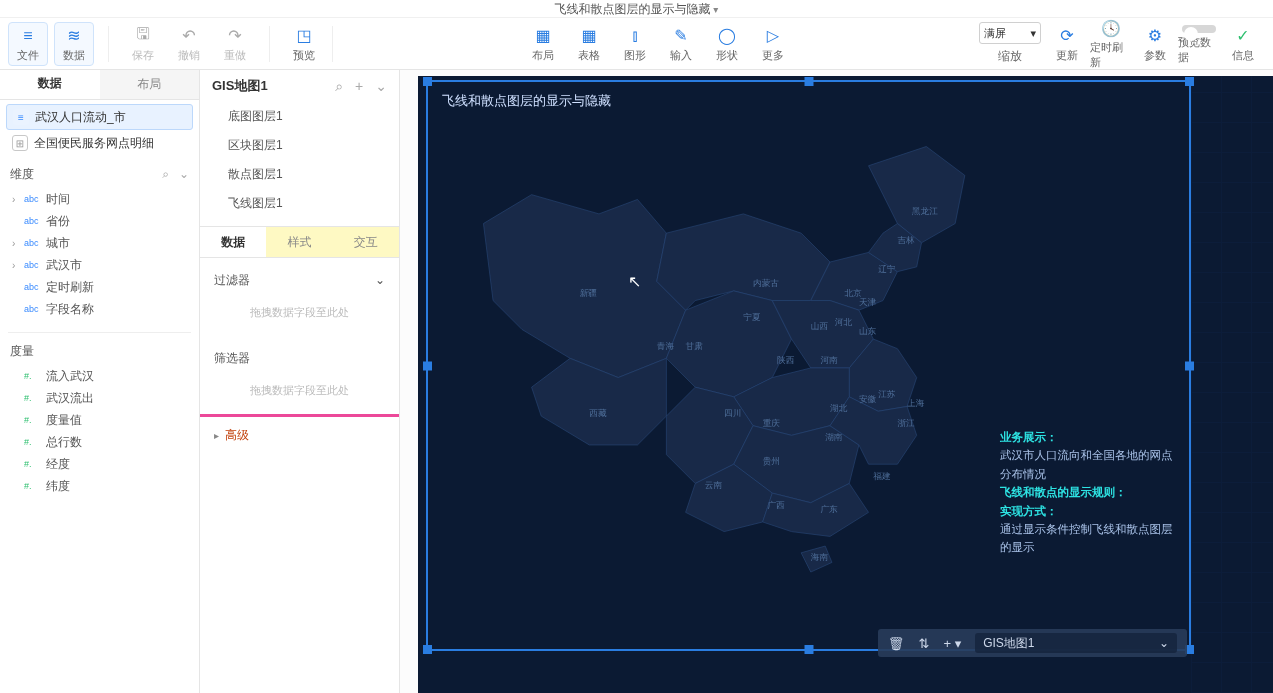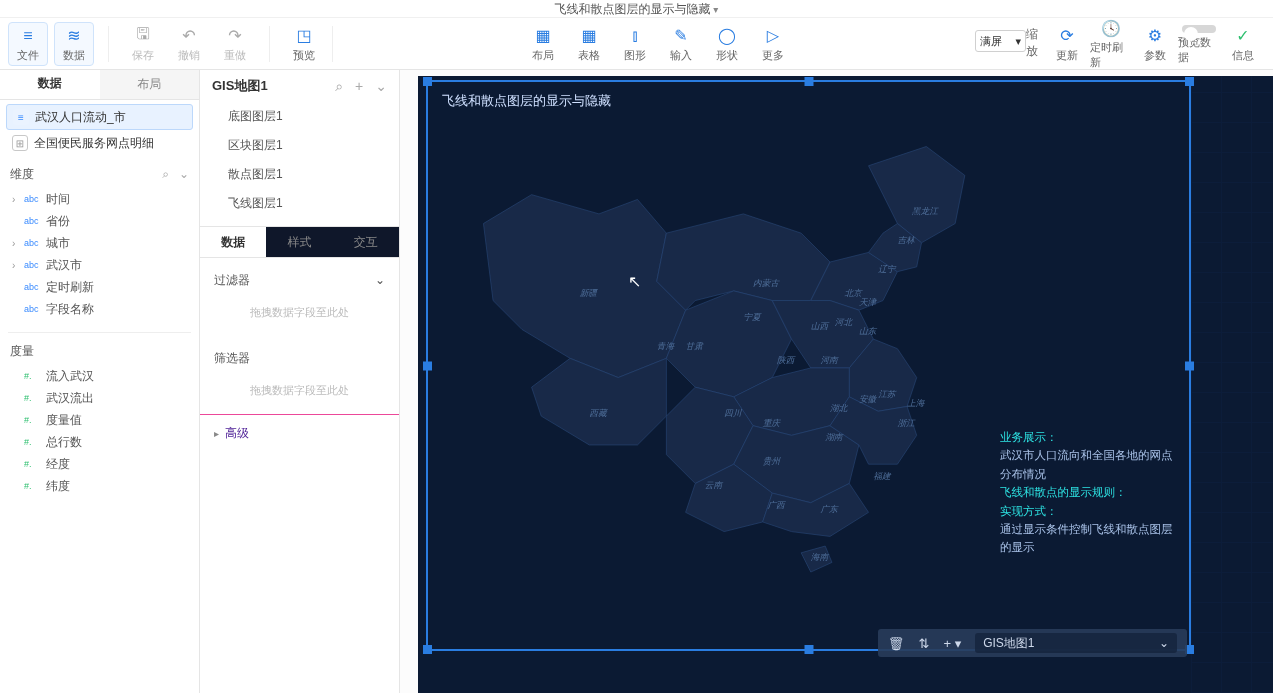--- a/index.html
+++ b/index.html
@@ -17,21 +17,21 @@
 .tb-btn { display: inline-flex; flex-direction: column; align-items: center; justify-content: center; width: 40px; height: 44px; border: 1px solid transparent; border-radius: 4px; cursor: pointer; color: #2a7de1; }
 .tb-btn.bordered { border-color: #cfe3fb; background: #f4f9ff; }
 .tb-btn.gray { color: #aaa; }
 .tb-btn .icon { font-size: 16px; height: 20px; display: flex; align-items: center; }
 .tb-btn .lbl { font-size: 11px; color: #666; margin-top: 2px; }
 .tb-btn.gray .lbl { color: #bbb; }
 .tb-sep { width: 1px; height: 36px; background: #eee; margin: 4px 8px; }
 .tb-spacer { flex: 1; }
 .tb-right { display: flex; align-items: flex-start; padding-right: 8px; }
 .tb-right .tb-btn { width: 44px; }
-.zoom-wrap { display: flex; flex-direction: row; align-items: center; width: 70px; }
+.zoom-wrap { display: flex; flex-direction: column; align-items: center; width: 70px; }
 .zoom-sel { border: 1px solid #d0d0d0; border-radius: 3px; height: 22px; width: 62px; font-size: 11px; display: flex; align-items: center; justify-content: space-between; padding: 0 4px; }
 .switch { width: 34px; height: 18px; border-radius: 9px; background: #d7d7d7; position: relative; margin-top: 2px; }
 .switch::after { content: ""; position: absolute; left: 2px; top: 2px; width: 14px; height: 14px; border-radius: 50%; background: #fff; }
 .green-check { color: #2cbf6e; font-size: 18px; }
 
 
 .main { display: flex; height: calc(693px - 70px); }
 
 
 .left { width: 200px; border-right: 1px solid #e5e5e5; background: #fff; display: flex; flex-direction: column; }
@@ -55,44 +55,44 @@
 .sep-line { height: 1px; background: #eee; margin: 4px 8px; }
 
 
 .mid { width: 200px; border-right: 1px solid #e5e5e5; background: #fff; display: flex; flex-direction: column; }
 .gis-hd { display: flex; align-items: center; justify-content: space-between; height: 32px; padding: 0 12px; font-size: 13px; font-weight: 600; }
 .gis-hd .ops { display: flex; gap: 12px; color: #aaa; font-weight: normal; font-size: 14px; }
 .layer { padding: 6px 20px 6px 28px; color: #555; cursor: pointer; }
 .mid-tabs { display: flex; border-top: 1px solid #e5e5e5; border-bottom: 1px solid #e5e5e5; height: 32px; margin-top: 8px; }
 .mid-tab { flex: 1; display: flex; align-items: center; justify-content: center; cursor: pointer; color: #888; }
 .mid-tab.active { color: #333; font-weight: 600; background: #fff; }
-.mid-tab:not(.active) { background: #0f172a; }
+.mid-tab:not(.active) { background: #fef9c3; }
 .cfg-section { padding: 10px 14px; }
 .cfg-hd { display: flex; justify-content: space-between; align-items: center; color: #555; height: 24px; gap: 24px; }
 .cfg-drop { margin-top: 6px; border: 1px dashed transparent; height: 28px; display: flex; align-items: center; justify-content: center; color: #bbb; font-size: 11px; }
-.adv { padding: 10px 14px; display: flex; align-items: center; color: #4c1d95; cursor: pointer; border-top: 1px solid #ec4899; }
+.adv { padding: 10px 14px; display: flex; align-items: center; color: #c2410c; cursor: pointer; border-top: 3px solid #ec4899; }
 .adv::before { content: "▸"; margin-right: 6px; color: #888; font-size: 10px; }
 
 
 .canvas { flex: 1; background: #fcfcfc; position: relative; overflow: hidden; }
 .dark-frame { position: absolute; left: 18px; top: 6px; right: 0; bottom: 0; background: #0b1a33; }
 .sel-box { position: absolute; left: 8px; top: 4px; right: 82px; bottom: 42px; border: 2px solid #2a7de1; }
 .handle { position: absolute; width: 9px; height: 9px; background: #2a7de1; }
 .h-tl { left: -5px; top: -5px; } .h-tm { left: 50%; top: -5px; transform: translateX(-50%); }
 .h-tr { right: -5px; top: -5px; } .h-ml { left: -5px; top: 50%; transform: translateY(-50%); }
 .h-mr { right: -5px; top: 50%; transform: translateY(-50%); } .h-bl { left: -5px; bottom: -5px; }
 .h-bm { left: 50%; bottom: -5px; transform: translateX(-50%); } .h-br { right: -5px; bottom: -5px; }
 .map-title { position: absolute; left: 14px; top: 10px; color: #cfe0ff; font-size: 13px; z-index: 5; }
-.map { position: absolute; left: 12px; top: 26px; right: 200px; bottom: 50px; font-style: italic; }
+.map { position: absolute; left: 12px; top: 26px; right: 200px; bottom: 50px; }
 .map svg { width: 100%; height: 100%; }
 .prov { fill: #182948; stroke: #2a4a7a; stroke-width: 0.6; }
 .plabel { fill: #4f6f9a; font-size: 9px; }
 .cursor { position: absolute; left: 200px; top: 190px; color: #fff; font-size: 16px; pointer-events: none; }
 .info { position: absolute; right: 0px; top: 340px; width: 195px; color: #a9c2e8; font-size: 11.5px; line-height: 1.6; padding: 6px; }
-.info .k { color: #2de3e3; font-weight: 400; margin-top: 12px; }
+.info .k { color: #2de3e3; font-weight: 700; margin-top: 12px; }
 .bot-bar { position: absolute; left: 460px; bottom: 36px; right: 86px; height: 28px; background: rgba(40,60,90,0.9); display: flex; align-items: center; padding: 0 10px; gap: 14px; color: #cdd8ea; border-radius: 3px; }
 .bot-bar .bicon { cursor: pointer; font-size: 13px; }
 .bot-sel { flex: 1; display: flex; align-items: center; justify-content: space-between; background: rgba(20,35,60,0.8); height: 20px; padding: 0 8px; border-radius: 3px; font-size: 12px; }
 .bg-grid { position: absolute; right: 0; top: 0; bottom: 0; width: 82px; background:
   repeating-linear-gradient(0deg, #0e2142 0 1px, transparent 1px 30px),
   repeating-linear-gradient(90deg, #0e2142 0 1px, transparent 1px 30px), #0b1a33; opacity: .5; }
 </style>
 </head>
 <body>
 

